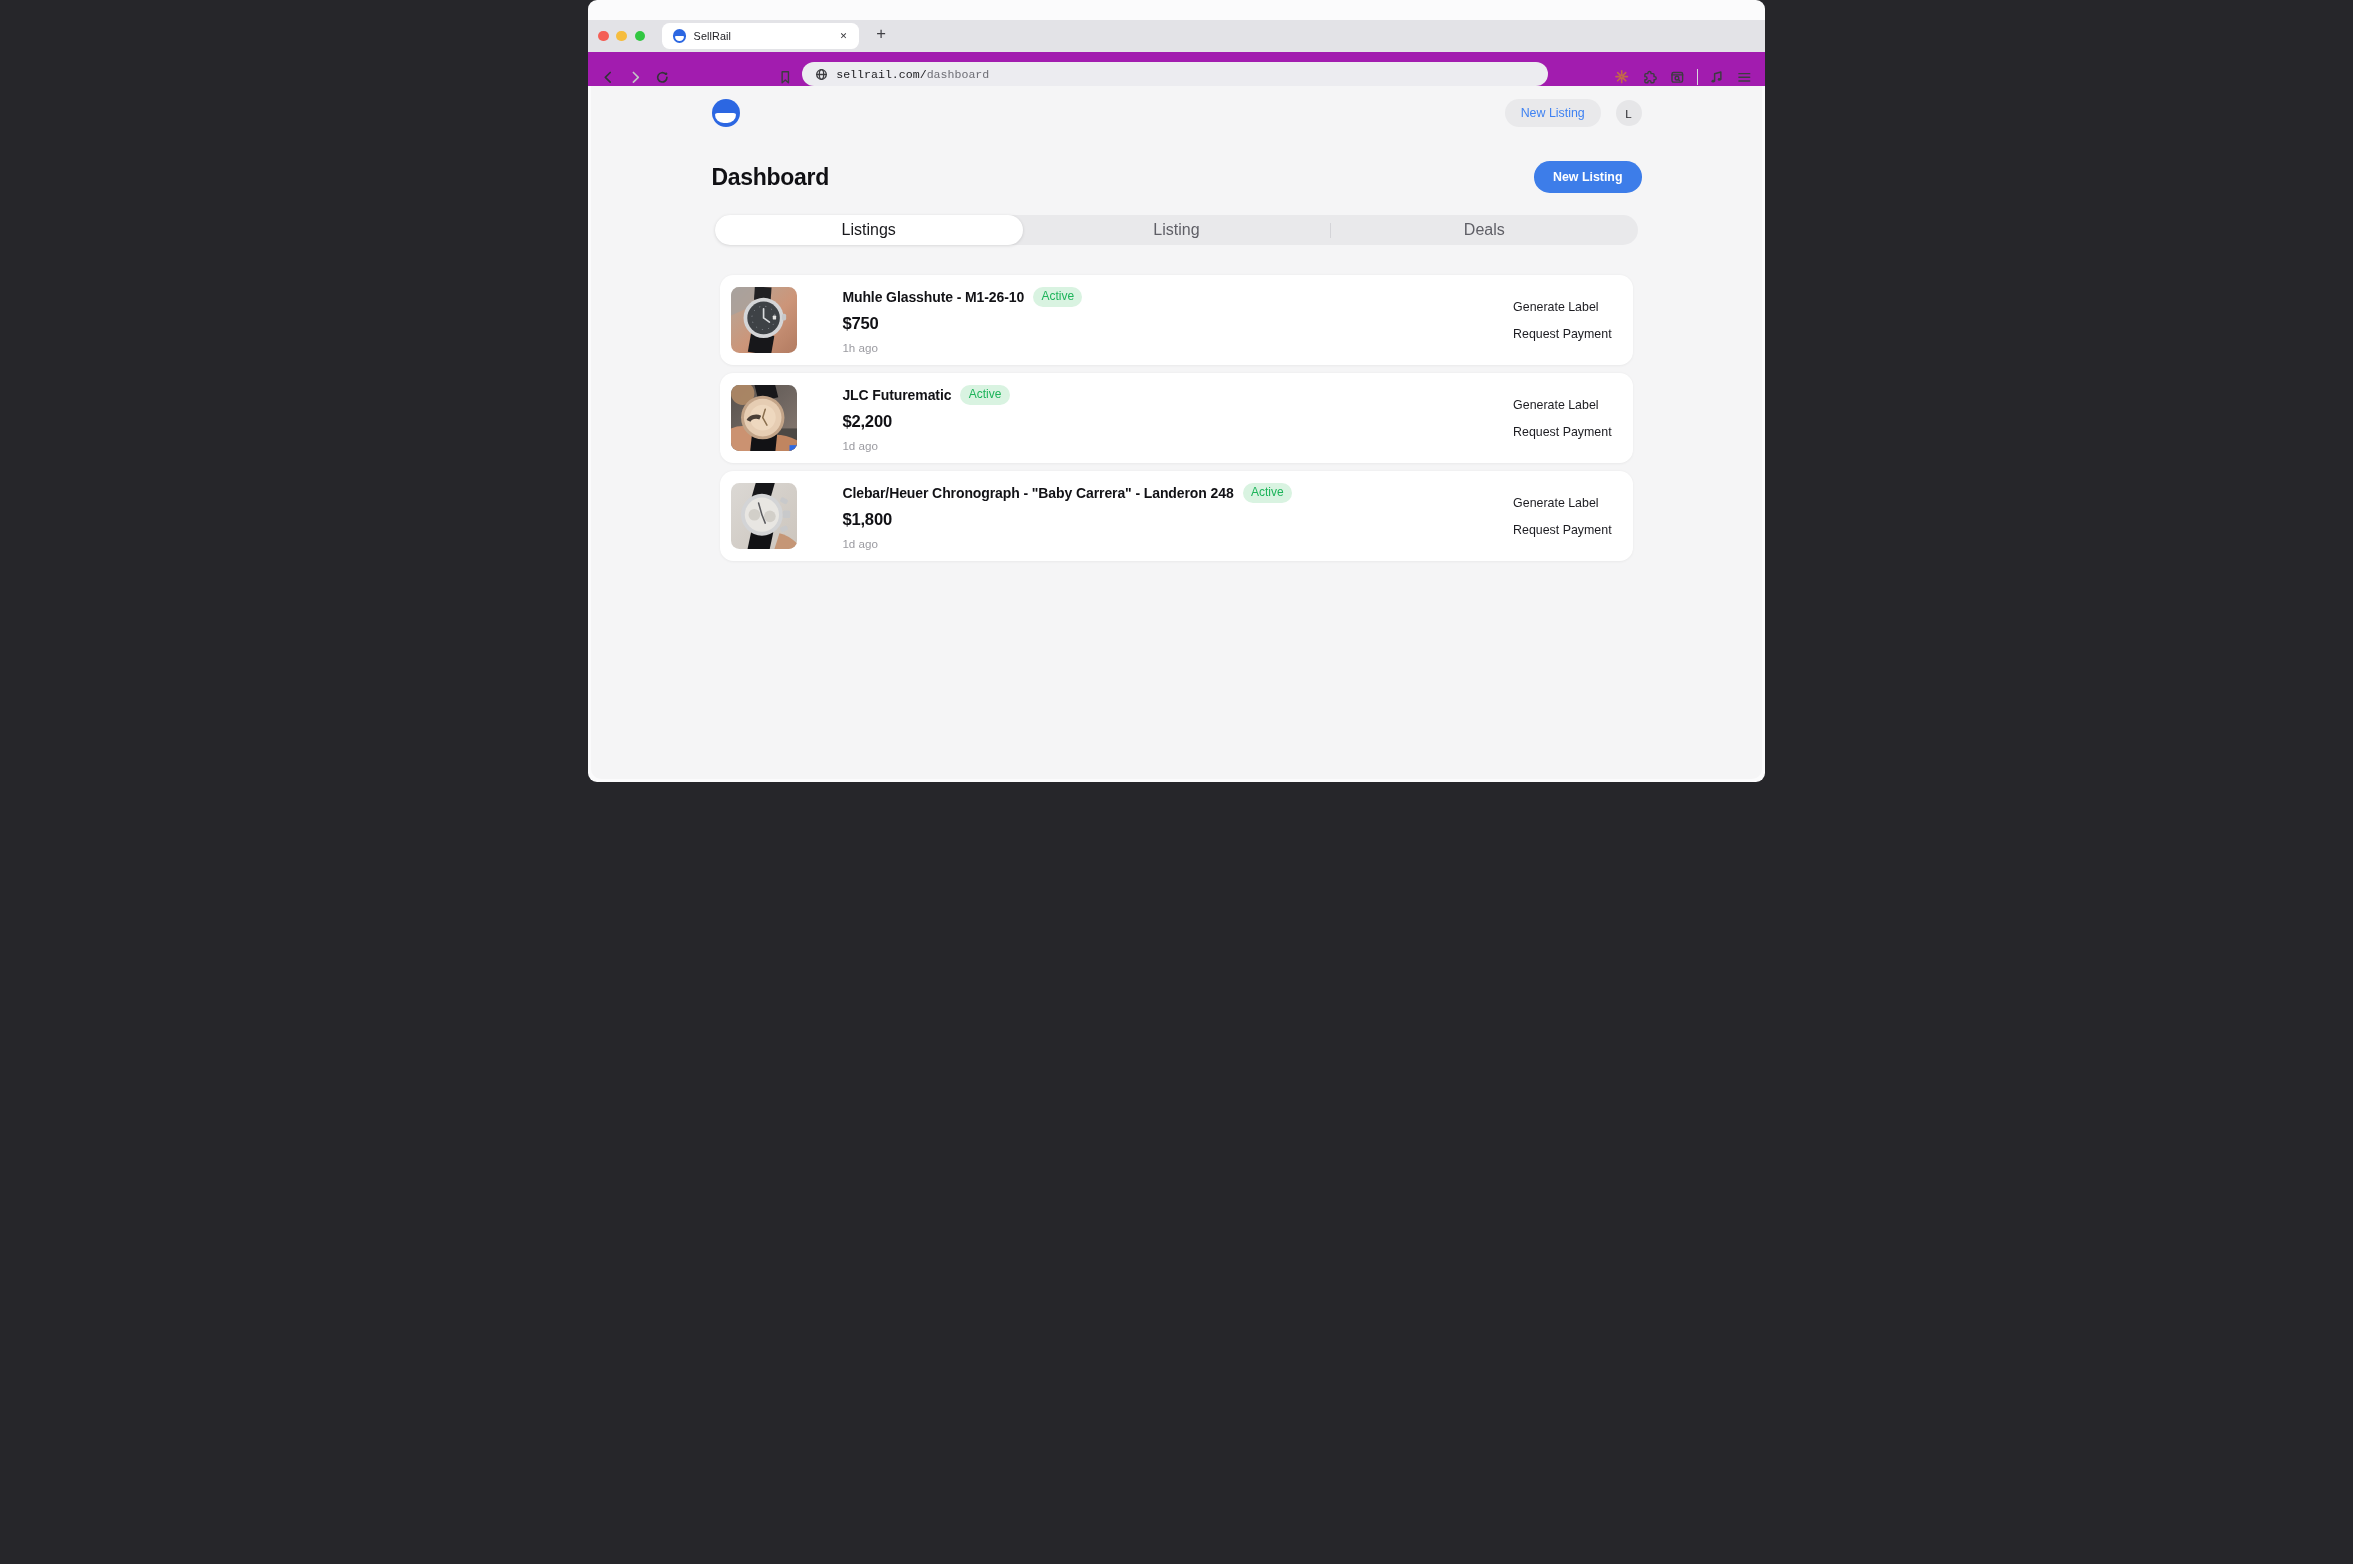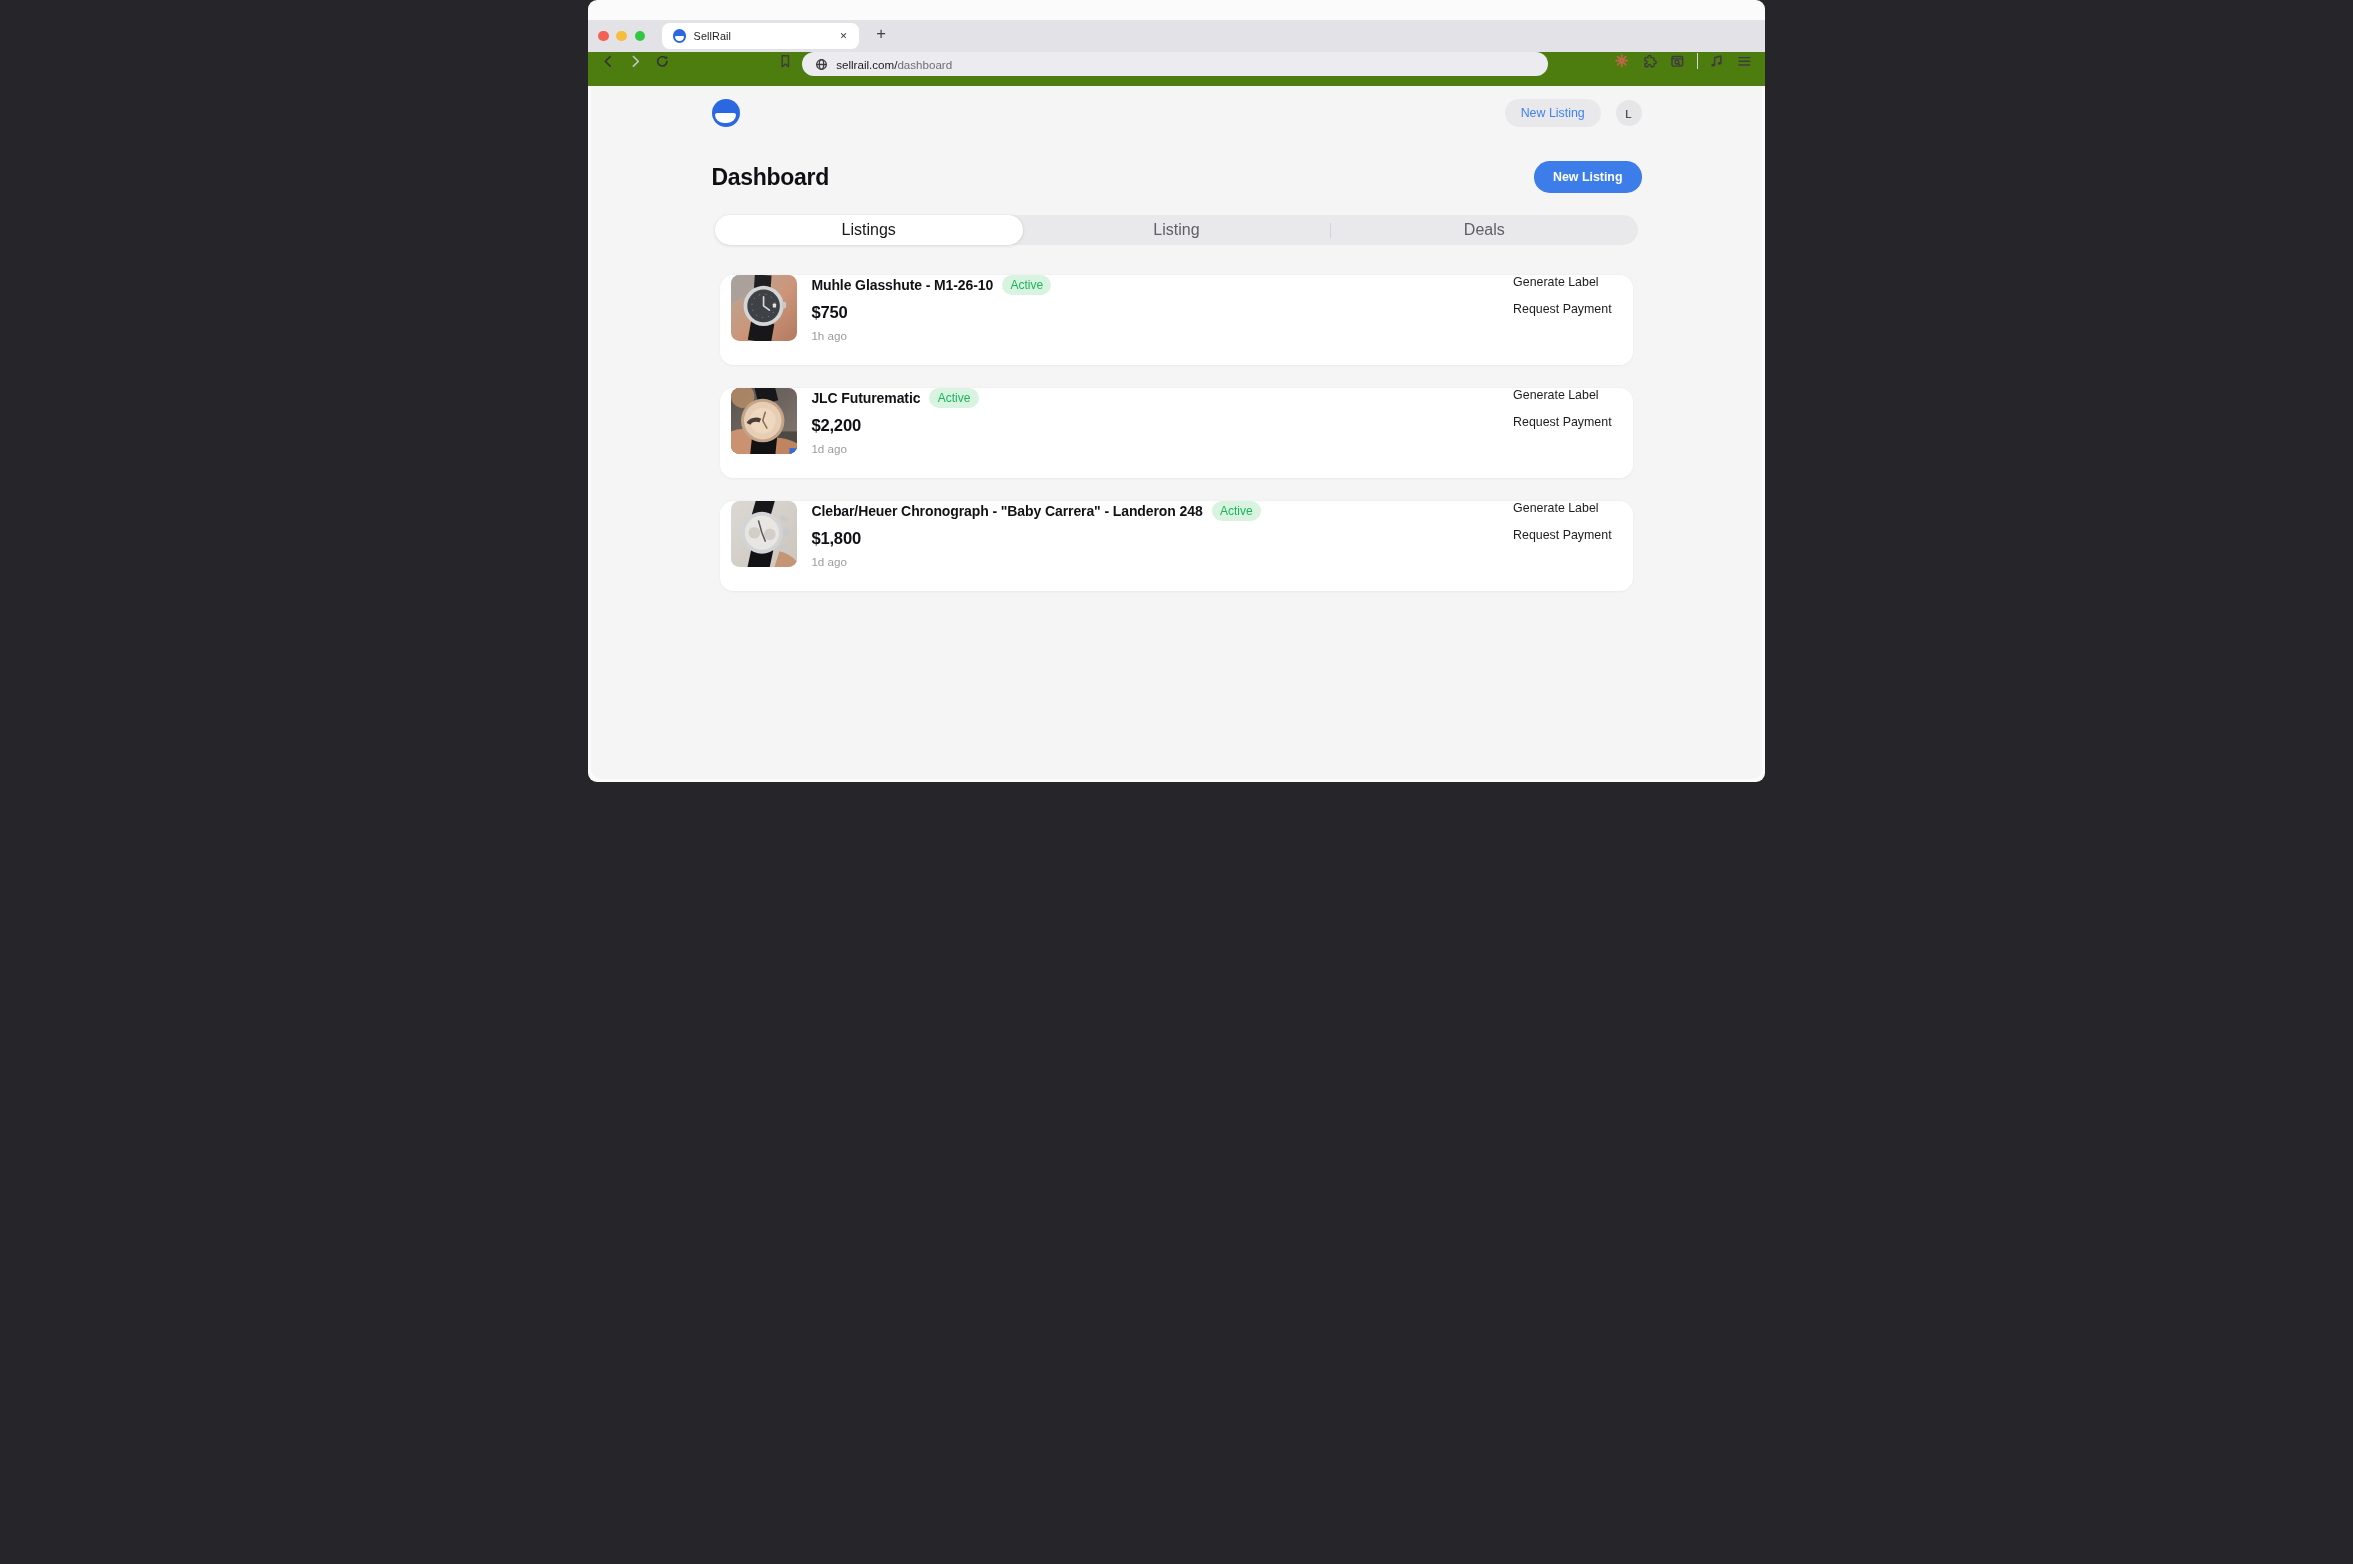--- a/index.html
+++ b/index.html
@@ -20,21 +20,21 @@
   .tab-close { font-size:9px; color:#3a3a3e; padding:1.7px 3.3px; cursor:pointer; }
   .newtab { font-size:16.6px; font-weight:300; color:#3f3f44; margin-left:14px; line-height:1; cursor:pointer; padding:0 3.3px 2.5px; }
 
   .brand-circle { position:relative; border-radius:50%; overflow:hidden; flex:0 0 auto; }
   .brand-circle .slot { position:absolute; left:14%; right:14%; top:49%; height:36%;
         background:#ffffff; border-radius:15% 15% 50% 50% / 20% 20% 95% 95%; }
   .favicon { width:13.3px; height:13.3px; background:#2c67e2; }
   .logo { width:28px; height:28px; background:#2c67e2; }
 
   
-  .toolbar { height:34px; background:#4d7c0f; display:flex; align-items:flex-start; flex:0 0 auto; padding:0 11.6px; }
+  .toolbar { height:34px; background:#a21caf; display:flex; align-items:flex-end; flex:0 0 auto; padding:0 11.6px;font-family:Liberation Mono, monospace; }
   .nav-icons { display:flex; align-items:center; gap:9px; }
   .icon-btn { width:18px; height:18px; display:flex; align-items:center; justify-content:center; cursor:pointer; }
   .bookmark-wrap { margin-left:105px; }
   .urlbar { margin-left:7.5px; width:746px; height:24px; background:#ececf0; border-radius:12.4px;
             display:flex; align-items:center; padding:0 11.6px; cursor:text; }
   .url-text { font-size:11.6px; margin-left:7.5px; color:#202024; }
   .url-text .path { color:#6e6e75; }
   .tool-right { margin-left:auto; display:flex; align-items:center; gap:10px; }
   .vdivider { width:0.8px; height:15.8px; background:#d8d8dc; }
 
@@ -58,22 +58,22 @@
 
   .segmented { margin:22.4px 3.3px 0; height:30px; background:#e9e9eb; border-radius:15px;
                display:flex; position:relative; }
   .segment { flex:1; display:flex; align-items:center; justify-content:center; font-size:16px;
              color:#5f5f66; border-radius:15px; cursor:pointer; }
   .segment.active { background:#ffffff; color:#18181c; font-weight:500;
                     box-shadow:0 0.8px 3.3px rgba(0,0,0,.13); }
   .seg-divider { position:absolute; left:66.65%; top:7.5px; width:0.8px; height:15px; background:#d4d4d8; }
 
   .cards { margin:30px 8.3px 0; }
-  .card { background:#ffffff; border-radius:13.3px; height:90px; display:flex; align-items:flex-start;
-          padding:0 21.6px 0 11.6px; margin-bottom:23px; box-shadow:0 0.8px 2.5px rgba(16,17,20,.05); cursor:pointer; }
+  .card { background:#ffffff; border-radius:13.3px; height:90px; display:flex; align-items:center;
+          padding:0 21.6px 0 11.6px; margin-bottom:8px; box-shadow:0 0.8px 2.5px rgba(16,17,20,.05); cursor:pointer;gap:31px; }
   .thumb { width:66px; height:66px; border-radius:8.3px; overflow:hidden; flex:0 0 auto; }
   .thumb svg { display:block; }
   .card-body { margin-left:14px; display:flex; flex-direction:column; justify-content:center; }
   .title-row { display:flex; align-items:center; gap:9px; }
   .card-title { font-size:14px; font-weight:600; color:#121216; letter-spacing:-0.1px; }
   .badge { background:#d9f3e1; color:#1db45a; font-size:12px; font-weight:500;
            padding:2.5px 8.3px 3.3px; border-radius:82px; line-height:1.2; }
   .price { font-size:16.6px; font-weight:700; color:#111115; margin-top:7.5px; letter-spacing:-0.2px; }
   .time { font-size:11.6px; color:#9b9ba1; margin-top:6.6px; }
   .card-actions { margin-left:auto; display:flex; flex-direction:column; align-items:flex-start; gap:13.3px; }

